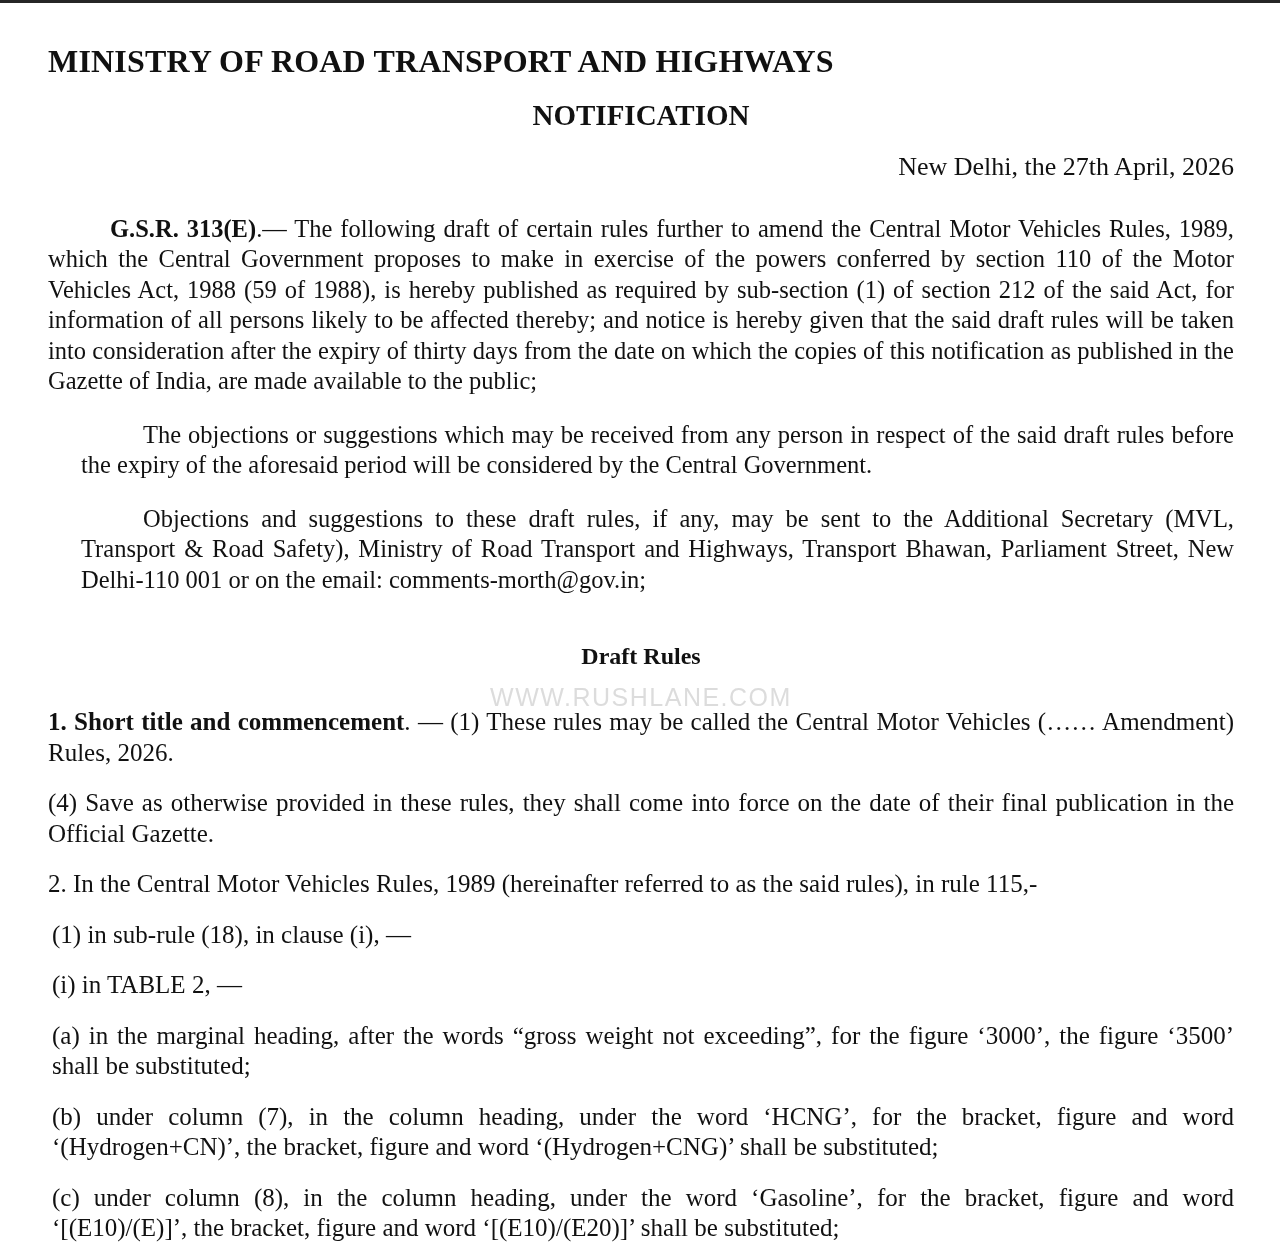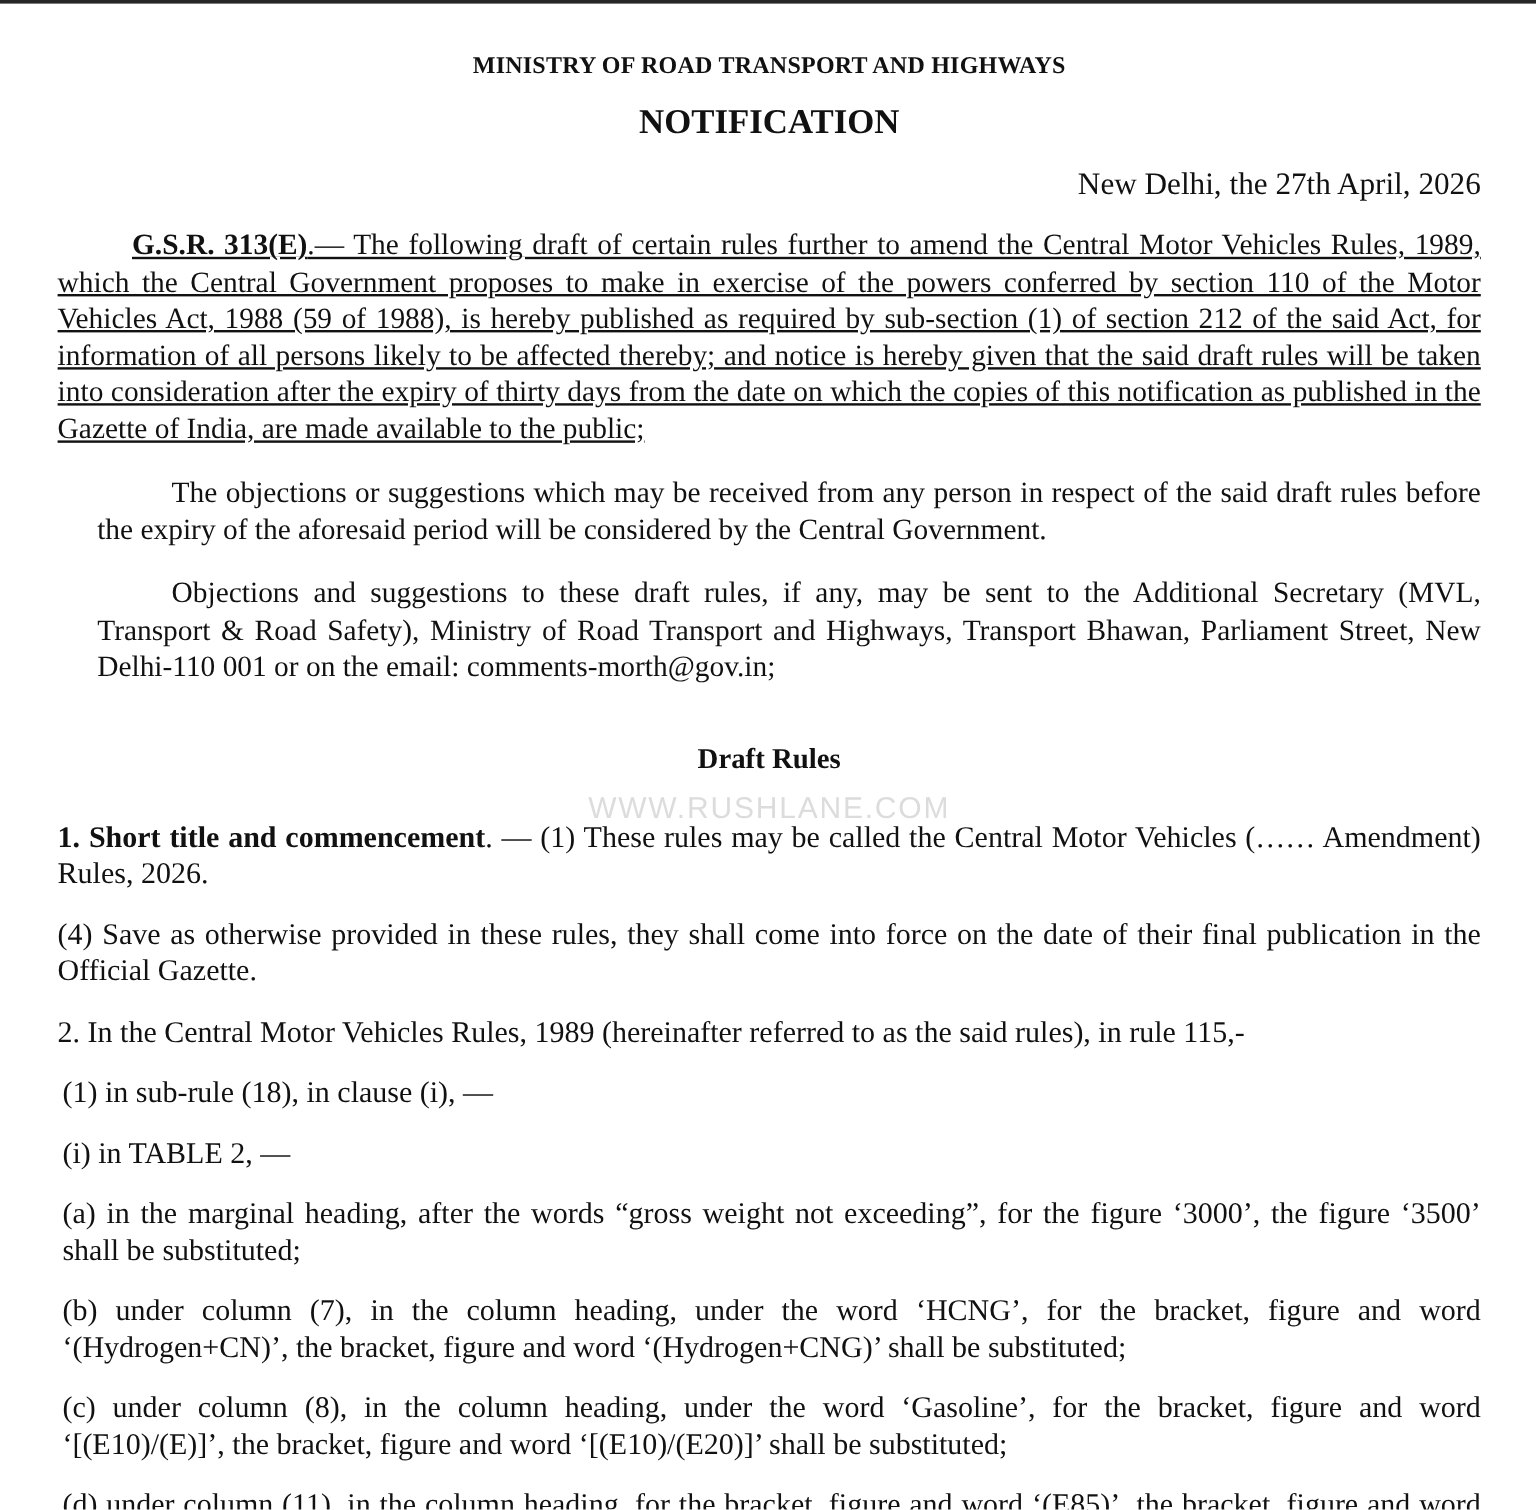--- a/index.html
+++ b/index.html
@@ -34,23 +34,22 @@
     padding: 0;
     box-sizing: border-box;
   }
 
   .content {
     margin: 0 46px 0 48px;
   }
 
   
   .doc-title {
-    text-align: center;
     font-weight: bold;
-    font-size: 20px;
+    font-size: 32px;
     letter-spacing: 0.2px;
     margin: 41px 0 12px 0;
     line-height: 1.1;
   }
   .doc-subtitle {
     text-align: center;
     font-weight: bold;
     font-size: 29px;
     margin: 21px 0 0 0;
     line-height: 1.1;
@@ -68,22 +67,21 @@
     line-height: 30.5px;
     text-align: justify;
     margin: 23px 0 0 0;
   }
   p.body-para.indent {
     text-indent: 62px;
     margin-left: 33px;
   }
   p.body-para.first {
     text-indent: 62px;
-    margin-top: 22px;
-    text-decoration: underline;
+    margin-top: 32px;
   }
   .gsr-label {
     font-weight: bold;
   }
 
   
   .draft-rules-wrap {
     position: relative;
     margin-top: 48px;
     height: 46px;

